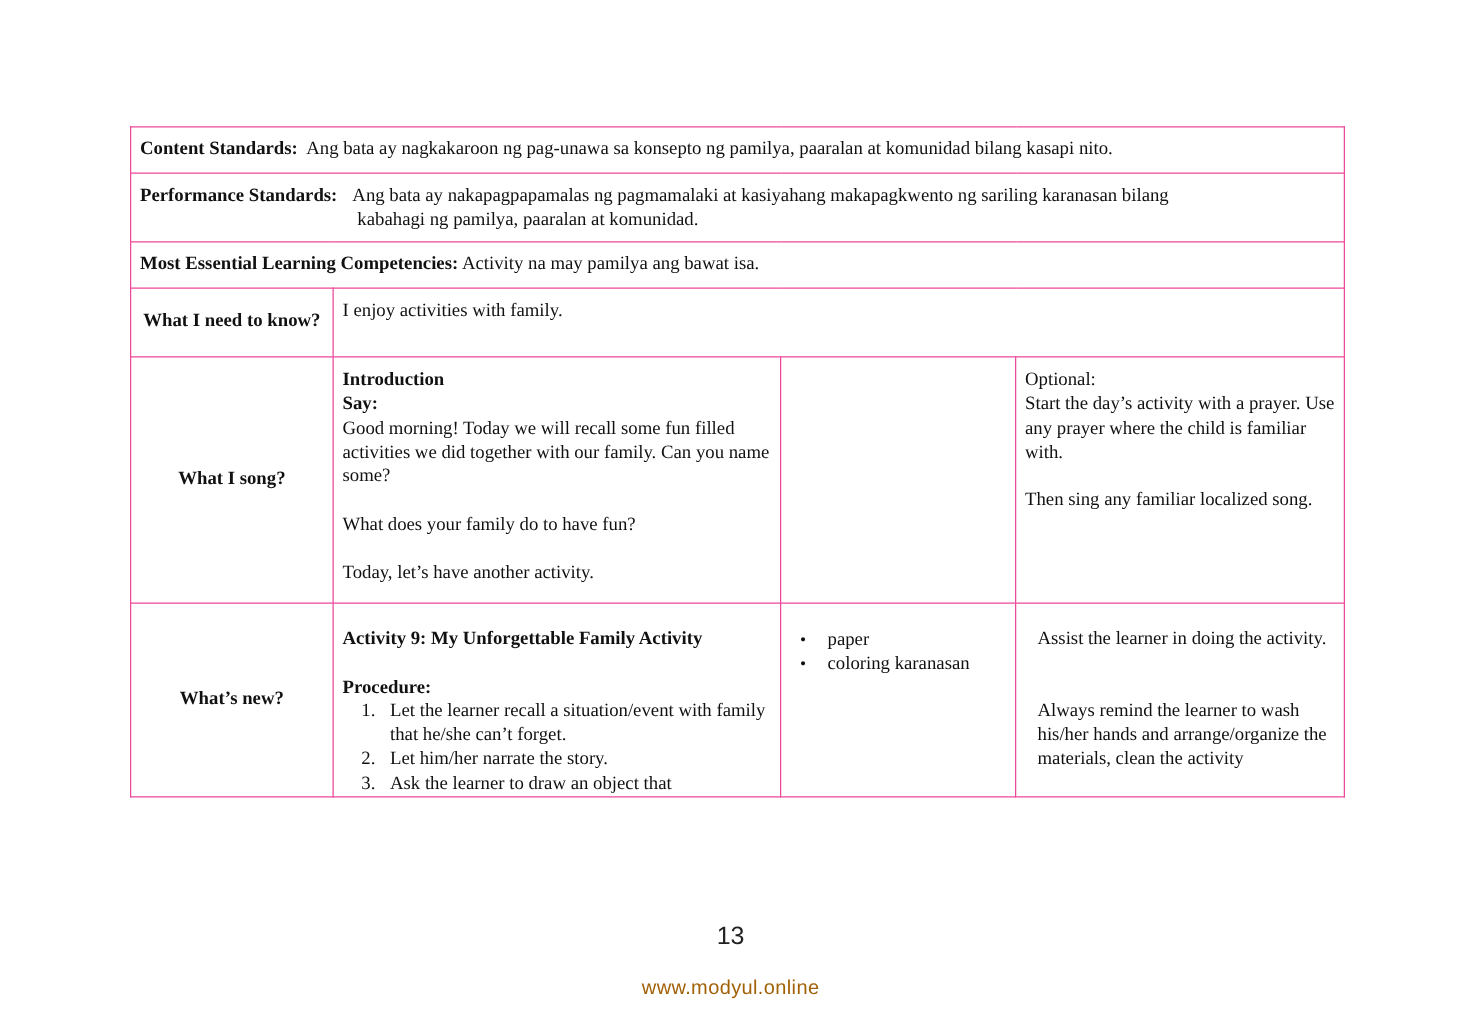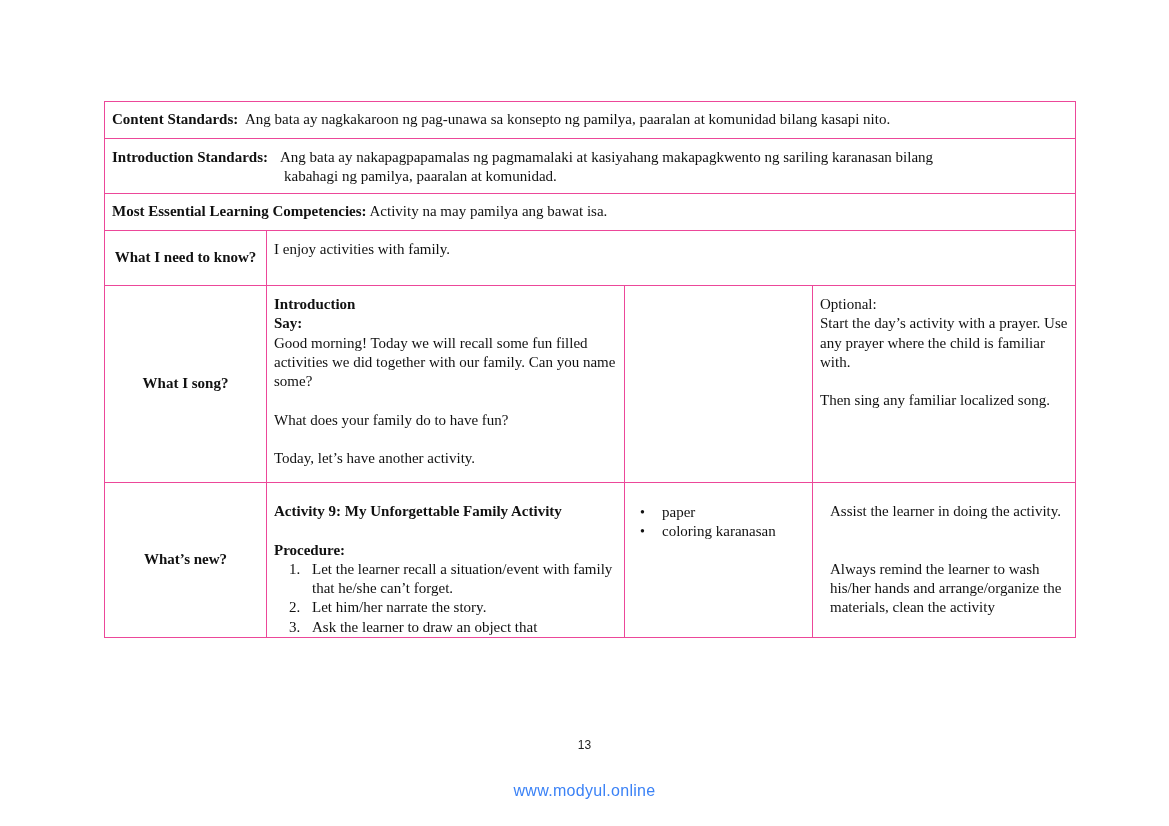--- a/index.html
+++ b/index.html
@@ -34,25 +34,25 @@
   ol.proc { margin: 0; padding-left: 30px; }
   ol.proc li { padding-left: 8px; }
   ul.mat { margin: 0; padding-left: 30px; list-style: none; }
   ul.mat li { position: relative; padding-left: 26px; margin-left: -26px; }
   ul.mat li .bullet-icon {
     position: absolute; left: 4px; top: 0; font-size: 14px;
   }
   .note-new { padding-left: 10px; }
   .page-number {
     position: absolute; top: 738px; left: 0; width: 1169px; text-align: center;
-    font-family: "Liberation Sans", sans-serif; font-size: 12px; color: #222;
+    font-family: "Liberation Sans", sans-serif; font-size: 20px; color: #222;
   }
   .watermark {
     position: absolute; top: 782px; left: 0; width: 1169px; text-align: center;
-    font-family: "Liberation Sans", sans-serif; font-size: 16px; color: #3b82f6;
+    font-family: "Liberation Sans", sans-serif; font-size: 16px; color: #a16207;
     letter-spacing: 0.3px;
   }
 </style>
 </head>
 <body>
 
 <table class="page-table">
   <colgroup>
     <col style="width:162px">
     <col style="width:358px">
@@ -64,21 +64,21 @@
       <tr class="full-row">
     <td colspan="4">
       <span class="b">Content Standards:</span>&nbsp;
       <span>Ang bata ay nagkakaroon ng pag-unawa sa konsepto ng pamilya, paaralan at komunidad bilang kasapi nito.</span>
     </td>
   </tr>
 
   <tr class="row-perf">
     <td colspan="4">
       <div class="cell-inner perf-wrap">
-        <span class="b">Introduction Standards:</span>
+        <span class="b">Performance Standards:</span>
         <div class="perf-text">
           <div>Ang bata ay nakapagpapamalas ng pagmamalaki at kasiyahang makapagkwento ng sariling karanasan bilang</div>
           <div style="padding-left:4px">kabahagi ng pamilya, paaralan at komunidad.</div>
         </div>
       </div>
     </td>
   </tr>
 
   <tr class="full-row">
     <td colspan="4">

